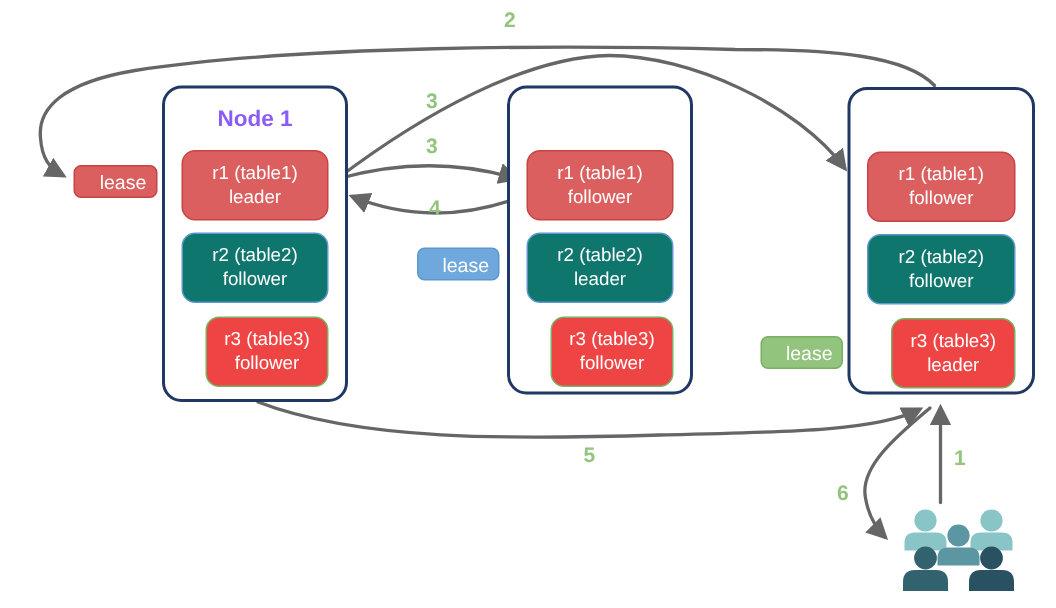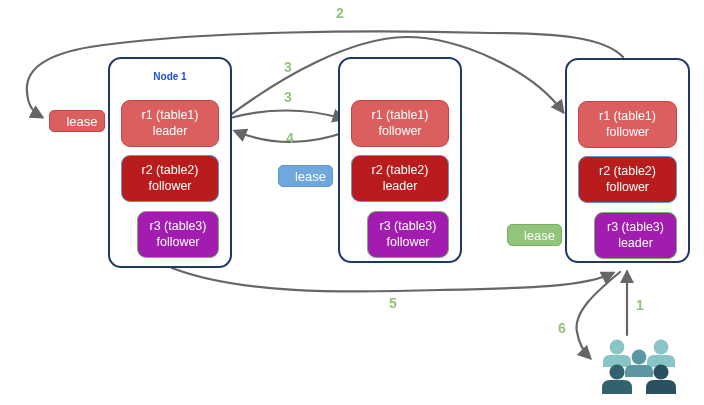--- a/index.html
+++ b/index.html
@@ -4,28 +4,28 @@
 <style>
   html,body{margin:0;padding:0;background:#ffffff;}
   body{font-family:"Liberation Sans","DejaVu Sans",sans-serif;}
   .canvas{position:relative;width:704px;height:405px;background:#ffffff;overflow:hidden;}
   .arrows{position:absolute;left:0;top:0;width:704px;height:405px;pointer-events:none;}
 
   .node{position:absolute;background:#ffffff;border:2px solid #1f3864;border-radius:13px;box-sizing:border-box;}
   .node1{left:108px;top:57px;width:124px;height:211px;}
   .node2{left:338px;top:57px;width:124px;height:206px;}
   .node3{left:565px;top:58px;width:125px;height:205px;}
-  .node-title{position:absolute;top:12px;left:0;right:0;text-align:center;font-weight:bold;font-size:10px;color:#1d4ed8;}
+  .node-title{position:absolute;top:12px;left:0;right:0;text-align:center;font-weight:bold;font-size:15px;color:#8b5cf6;}
   .replica{position:absolute;left:11px;right:11px;height:47px;border-radius:9px;color:#ffffff;
            font-size:12.5px;line-height:1.25;display:flex;flex-direction:column;align-items:center;
            justify-content:center;text-align:center;box-sizing:border-box;}
   .p1{top:41px}.p2{top:96px}.p3{top:152px}
   .red{background:#dc5f5f;border:1.5px solid #c64444;}
-  .blue{background:#b91c1c;border:1.5px solid #5e97cd;}
-  .green{background:#a21caf;border:1.5px solid #79af60;margin-left:16px;}
+  .blue{background:#0f766e;border:1.5px solid #5e97cd;}
+  .green{background:#ef4444;border:1.5px solid #79af60;margin-left:16px;}
 
   .lease{position:absolute;height:22px;border-radius:5px;color:#ffffff;font-size:13px;
          display:flex;align-items:center;justify-content:center;box-sizing:border-box;padding-left:10px;}
   .lease-red{left:49px;top:110px;width:56px;background:#dc5f5f;border:1.5px solid #c64444;}
   .lease-blue{left:278px;top:165px;width:55px;background:#6fa8dc;border:1.5px solid #5e97cd;}
   .lease-green{left:507px;top:224px;width:55px;background:#93c47d;border:1.5px solid #79af60;}
 
   .step{position:absolute;color:#93c47d;font-weight:bold;font-size:14px;}
   .s2{left:336px;top:5px;}
   .s3a{left:284px;top:59px;}

